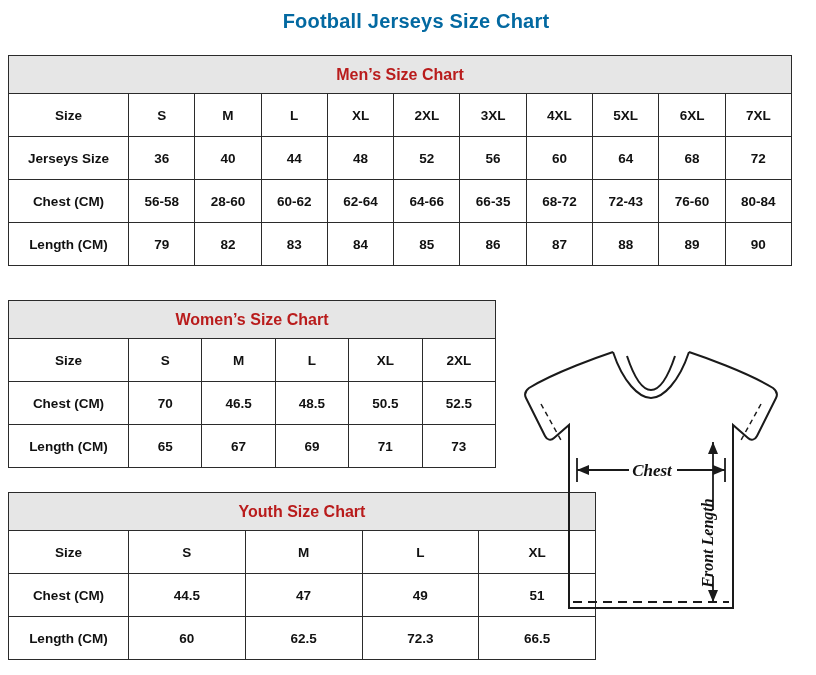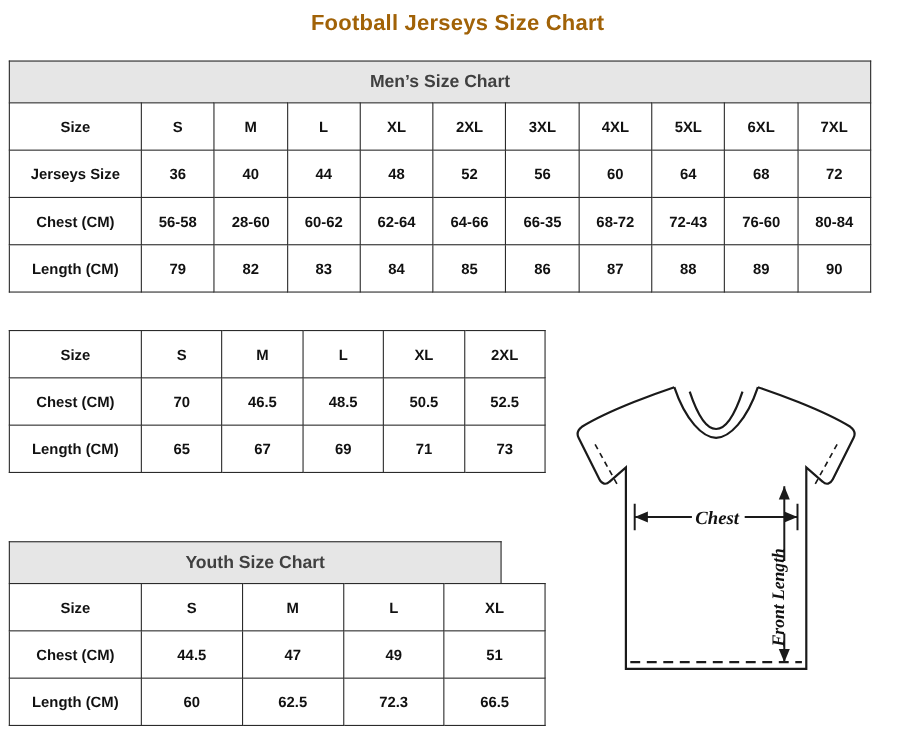--- a/index.html
+++ b/index.html
@@ -15,21 +15,21 @@
     position: relative;
     overflow: hidden;
   }
   .page-title {
     text-align: center;
     font-size: 20px;
     font-weight: bold;
     letter-spacing: 0.2px;
     margin: 10px 0 0 16px;
     padding: 0;
-    color: #a16207;
+    color: #0369a1;
   }
   .sheet {
     position: absolute;
   }
   table.size-table {
     border-collapse: collapse;
     table-layout: fixed;
   }
   table.size-table th,
   table.size-table td {
@@ -42,42 +42,42 @@
     padding: 0;
     background: #ffffff;
   }
   table.size-table caption {
     caption-side: top;
     border: 1px solid #2b2b2b;
     border-bottom: none;
     background: #e6e6e6;
     font-size: 16px;
     font-weight: bold;
-    color: #404040;
+    color: #b91c1c;
     text-align: center;
     box-sizing: border-box;
   }
   
   #mens-wrap { left: 8px; top: 55px; }
   #mens-table { width: 784px; }
   #mens-table caption { height: 38px; line-height: 38px; width: 784px; }
   #mens-table td, #mens-table th { height: 42px; }
   #mens-table col.label-col { width: 120px; }
 
   
   #womens-wrap { left: 8px; top: 300px; }
   #womens-table { width: 488px; }
   #womens-table caption { height: 38px; line-height: 38px; width: 488px; }
   #womens-table td, #womens-table th { height: 42px; }
   #womens-table col.label-col { width: 120px; }
 
   
   #youth-wrap { left: 8px; top: 492px; }
   #youth-table { width: 488px; }
-  #youth-table caption { height: 38px; line-height: 38px; width: 448px; }
+  #youth-table caption { height: 38px; line-height: 38px; width: 588px; }
   #youth-table td, #youth-table th { height: 42px; }
   #youth-table col.label-col { width: 120px; }
 
   
   #shirt-wrap {
     left: 505px;
     top: 330px;
     width: 300px;
     height: 300px;
     text-align: center;
@@ -157,20 +157,21 @@
         <td>88</td>
         <td>89</td>
         <td>90</td>
       </tr>
     </tbody>
   </table>
 </div>
 
 <div class="sheet" id="womens-wrap">
   <table class="size-table" id="womens-table">
+    <caption>Women’s Size Chart</caption>
     <colgroup>
       <col class="label-col">
       <col>
         <col>
         <col>
         <col>
         <col>
     </colgroup>
     <tbody>
       <tr>

